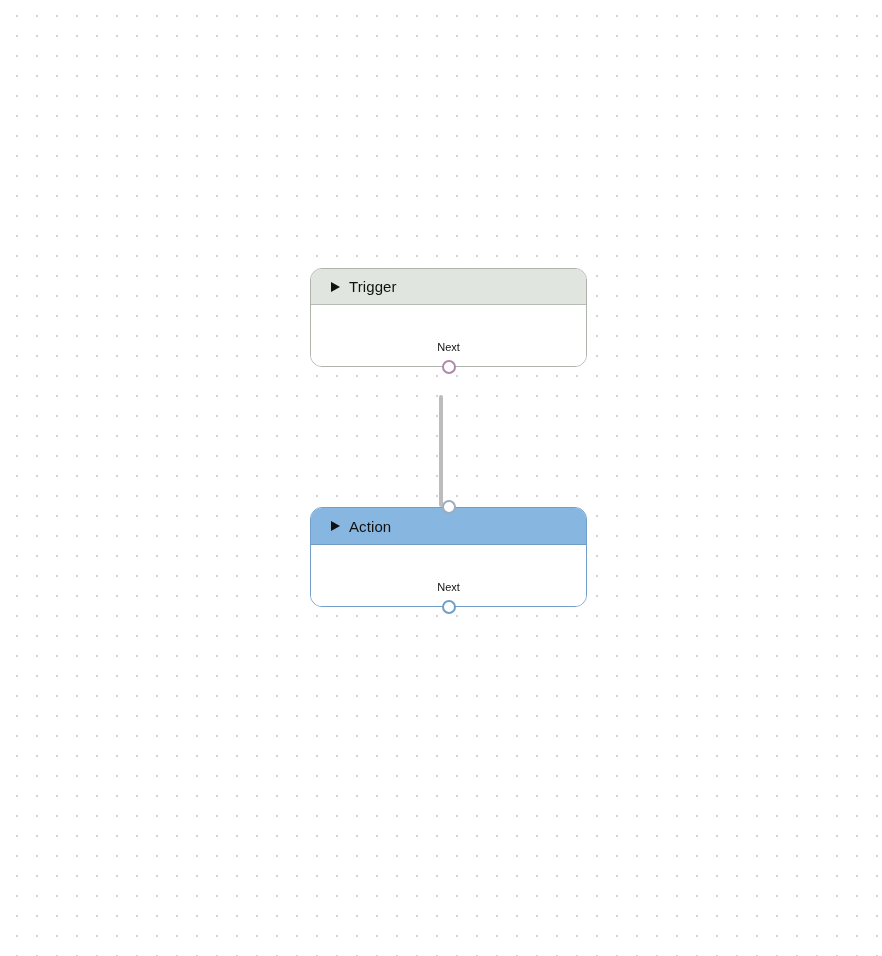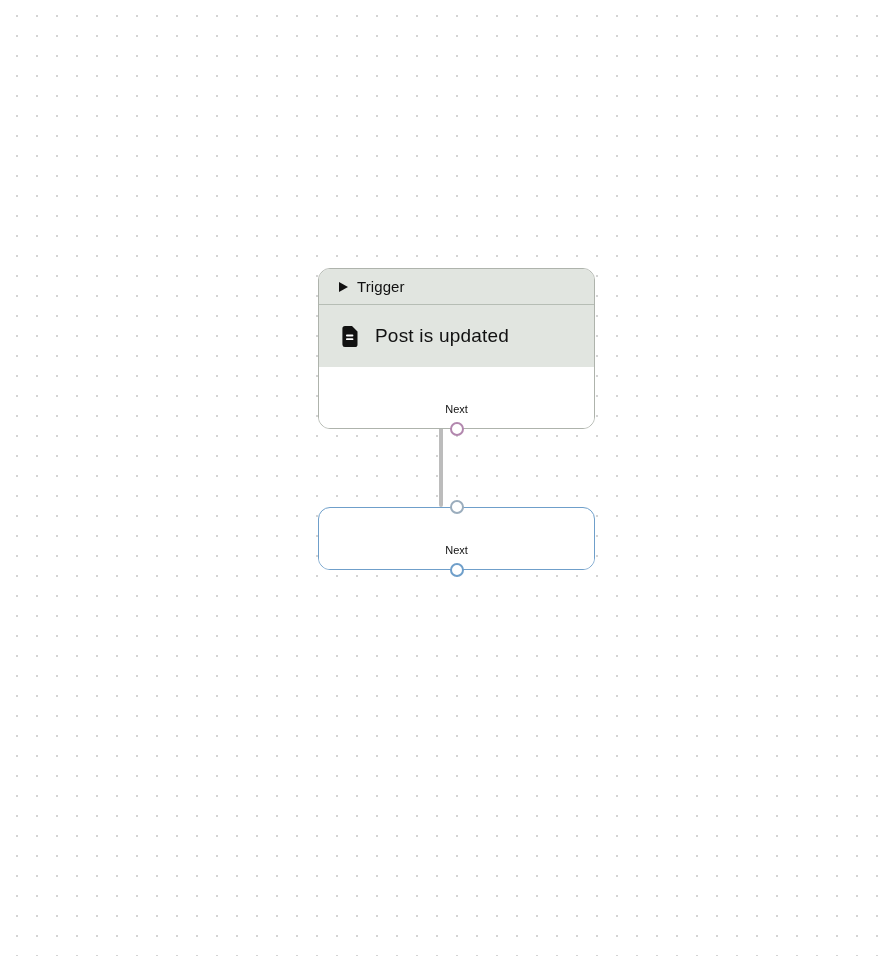--- a/index.html
+++ b/index.html
@@ -25,21 +25,21 @@
     top: 395px;
     width: 4px;
     height: 112px;
     border-radius: 2px;
     z-index: 1;
   }
 
   
   .node {
     position: absolute;
-    left: 318px;
+    left: 310px;
     width: 277px;
     z-index: 2;
   }
   .node-trigger { top: 268px; }
   .node-action  { top: 507px; }
 
   .node-box {
     border: 1.5px solid var(--border);
     border-radius: 12px;
     overflow: hidden;
@@ -112,40 +112,34 @@
 <div class="canvas">
 
   <div class="connector" style="background-color: rgb(188, 188, 188);"></div>
 
   <div class="node node-trigger" style="--bg: #e1e5e0; --border: #aeb3ac; --divider: #b6bdb5;">
     <div class="node-box">
       <div class="node-header">
         <span class="disclosure-triangle"></span>
         <span>Trigger</span>
       </div>
-      <div class="node-body">
-        <span class="icon">
-          <svg width="21" height="23" viewBox="0 0 21 23" aria-hidden="true">
-            <path d="M6 1 h7 l5.5 5.5 v13 a2.6 2.6 0 0 1 -2.6 2.6 h-10 A2.6 2.6 0 0 1 3.4 19.5 v-15.9 A2.6 2.6 0 0 1 6 1 z" fill="#111111"></path>
-            <rect x="7" y="9.6" width="7.4" height="1.9" rx="0.9" fill="#ffffff"></rect>
-            <rect x="7" y="13.2" width="7.4" height="1.9" rx="0.9" fill="#ffffff"></rect>
-          </svg>
-        </span>
-        <span>Post is updated</span>
-      </div>
       <div class="node-footer">
         <span>Next</span>
       </div>
     </div>
     <span class="port port-bottom" style="--port-color: #b287ae;"></span>
   </div>
 
   <div class="node node-action" style="--bg: #87b7e1; --border: #6f9fca; --divider: #6d9cc5;">
     <span class="port port-top" style="--port-color: #9badbd;"></span>
     <div class="node-box">
+      <div class="node-header">
+        <span class="disclosure-triangle"></span>
+        <span>Action</span>
+      </div>
       <div class="node-footer">
         <span>Next</span>
       </div>
     </div>
     <span class="port port-bottom" style="--port-color: #6f9fca;"></span>
   </div>
 
 </div>
 
 </body></html>

